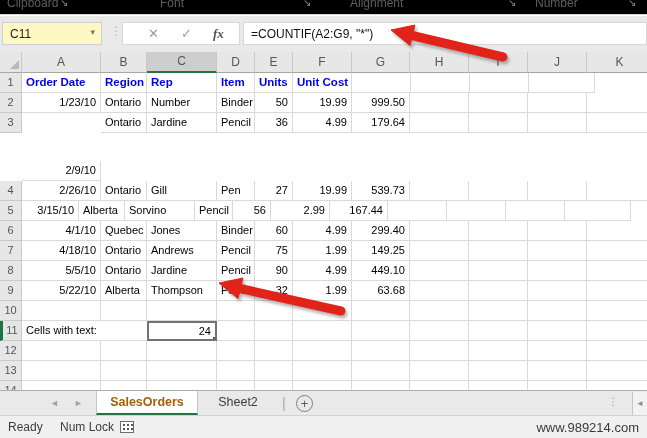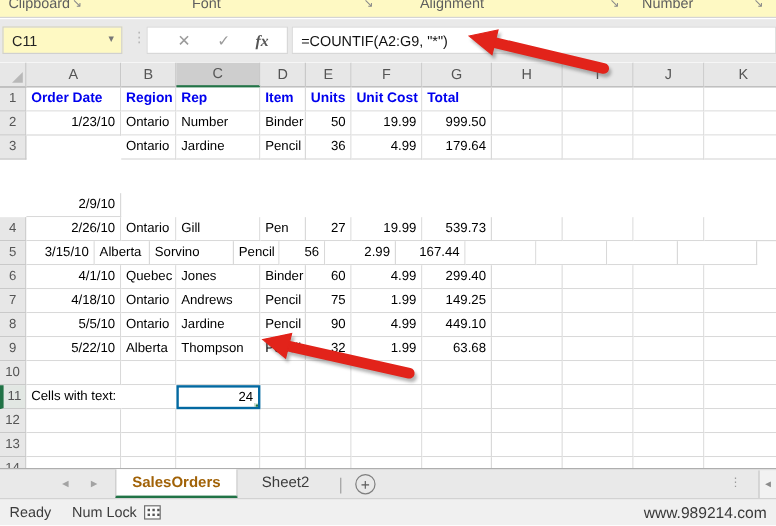--- a/index.html
+++ b/index.html
@@ -2,21 +2,21 @@
 <html><head>
 <meta charset="utf-8">
 <style>
   * { margin:0; padding:0; box-sizing:border-box; }
   html,body { width:647px; height:438px; }
   body { font-family:"Liberation Sans", sans-serif; background:#fff; overflow:hidden; }
   .app { position:relative; width:647px; height:438px; background:#fff; overflow:hidden; }
 
   
   .ribbon { position:absolute; left:0; top:0; width:647px; height:15px;
-            background:#fef9c3; border-bottom:1px solid #d5d5d5; overflow:hidden; }
+            background:#000000; border-bottom:1px solid #d5d5d5; overflow:hidden; }
   .rgroup-label { position:absolute; top:-4px; font-size:12px; color:#5e5e5e; white-space:nowrap; }
   .launcher { position:absolute; top:-3px; font-size:10px; color:#8a8a8a; }
 
   
   .fbar { position:absolute; left:0; top:16px; width:647px; height:36px; background:#e9e9e9; }
   .namebox { position:absolute; left:2px; top:6px; width:100px; height:23px; background:#fef9c3;
              border:1px solid #d0d0d0; font-size:12px; color:#222; }
   .namebox .nbval { position:absolute; left:7px; top:4px; }
   .namebox .dd { position:absolute; right:6px; top:4px; font-size:9px; color:#777; }
   .fdots { position:absolute; left:110px; top:8px; color:#b5b5b5; font-size:12px; letter-spacing:-1px; }
@@ -40,21 +40,21 @@
   .rh { width:22px; height:20px; background:#e7e7e7; border-right:1px solid #c9c9c9;
         border-bottom:1px solid #c9c9c9; font-size:11px; color:#555; text-align:center; line-height:19px; flex:none; }
   .rh.sel-row { border-left:3px solid #217346; background:#e2e7e3; }
   .cell { height:20px; border-right:1px solid #d9d9d9; border-bottom:1px solid #d9d9d9; font-size:11px;
           color:#000; line-height:19px; white-space:nowrap; overflow:hidden; flex:none; background:#fff; }
   .cell.al { text-align:left; padding-left:4px; }
   .cell.ar { text-align:right; padding-right:4px; }
   .cell.blue { color:#0000ee; font-weight:bold; font-size:11.5px; }
   .cell.spill { overflow:visible; position:relative; z-index:2; border-right:none; }
   .cell.noline { border-right-color:transparent; }
-  .cell.selected { border:2px solid #0369a1; position:relative; z-index:3; line-height:16px; }
+  .cell.selected { border:2px solid #737373; position:relative; z-index:3; line-height:16px; }
   .cell.selected::after { content:""; position:absolute; right:-4px; bottom:-4px; width:5px; height:5px;
                           background:#217346; border:1px solid #fff; }
 
   
   svg.arrows { position:absolute; left:0; top:0; width:647px; height:438px; pointer-events:none; z-index:6;
                filter:drop-shadow(2px 3px 1.5px rgba(90,90,90,0.45)); }
 
   
   .tabbar { position:absolute; left:0; top:390px; width:647px; height:25px; background:#e9e9e9;
             border-top:1px solid #aeaeae; }
@@ -129,21 +129,20 @@
         <div class="hcell" style="width: 66px;">K</div>
       </div>
       <div class="g-row">
         <div class="rh">1</div>
         <div class="cell al blue" style="width: 79px;">Order Date</div>
         <div class="cell al blue" style="width: 46px;">Region</div>
         <div class="cell al blue" style="width: 70px;">Rep</div>
         <div class="cell al blue" style="width: 38px;">Item</div>
         <div class="cell al blue" style="width: 38px;">Units</div>
         <div class="cell al blue" style="width: 59px;">Unit Cost</div>
-        <div class="cell al blue" style="width: 58px;">Total</div>
         <div class="cell" style="width: 59px;"></div>
         <div class="cell" style="width: 59px;"></div>
         <div class="cell" style="width: 59px;"></div>
         <div class="cell" style="width: 66px;"></div>
       </div>
       <div class="g-row">
         <div class="rh">2</div>
         <div class="cell ar" style="width: 79px;">1/23/10</div>
         <div class="cell al" style="width: 46px;">Ontario</div>
         <div class="cell al" style="width: 70px;">Number</div>

